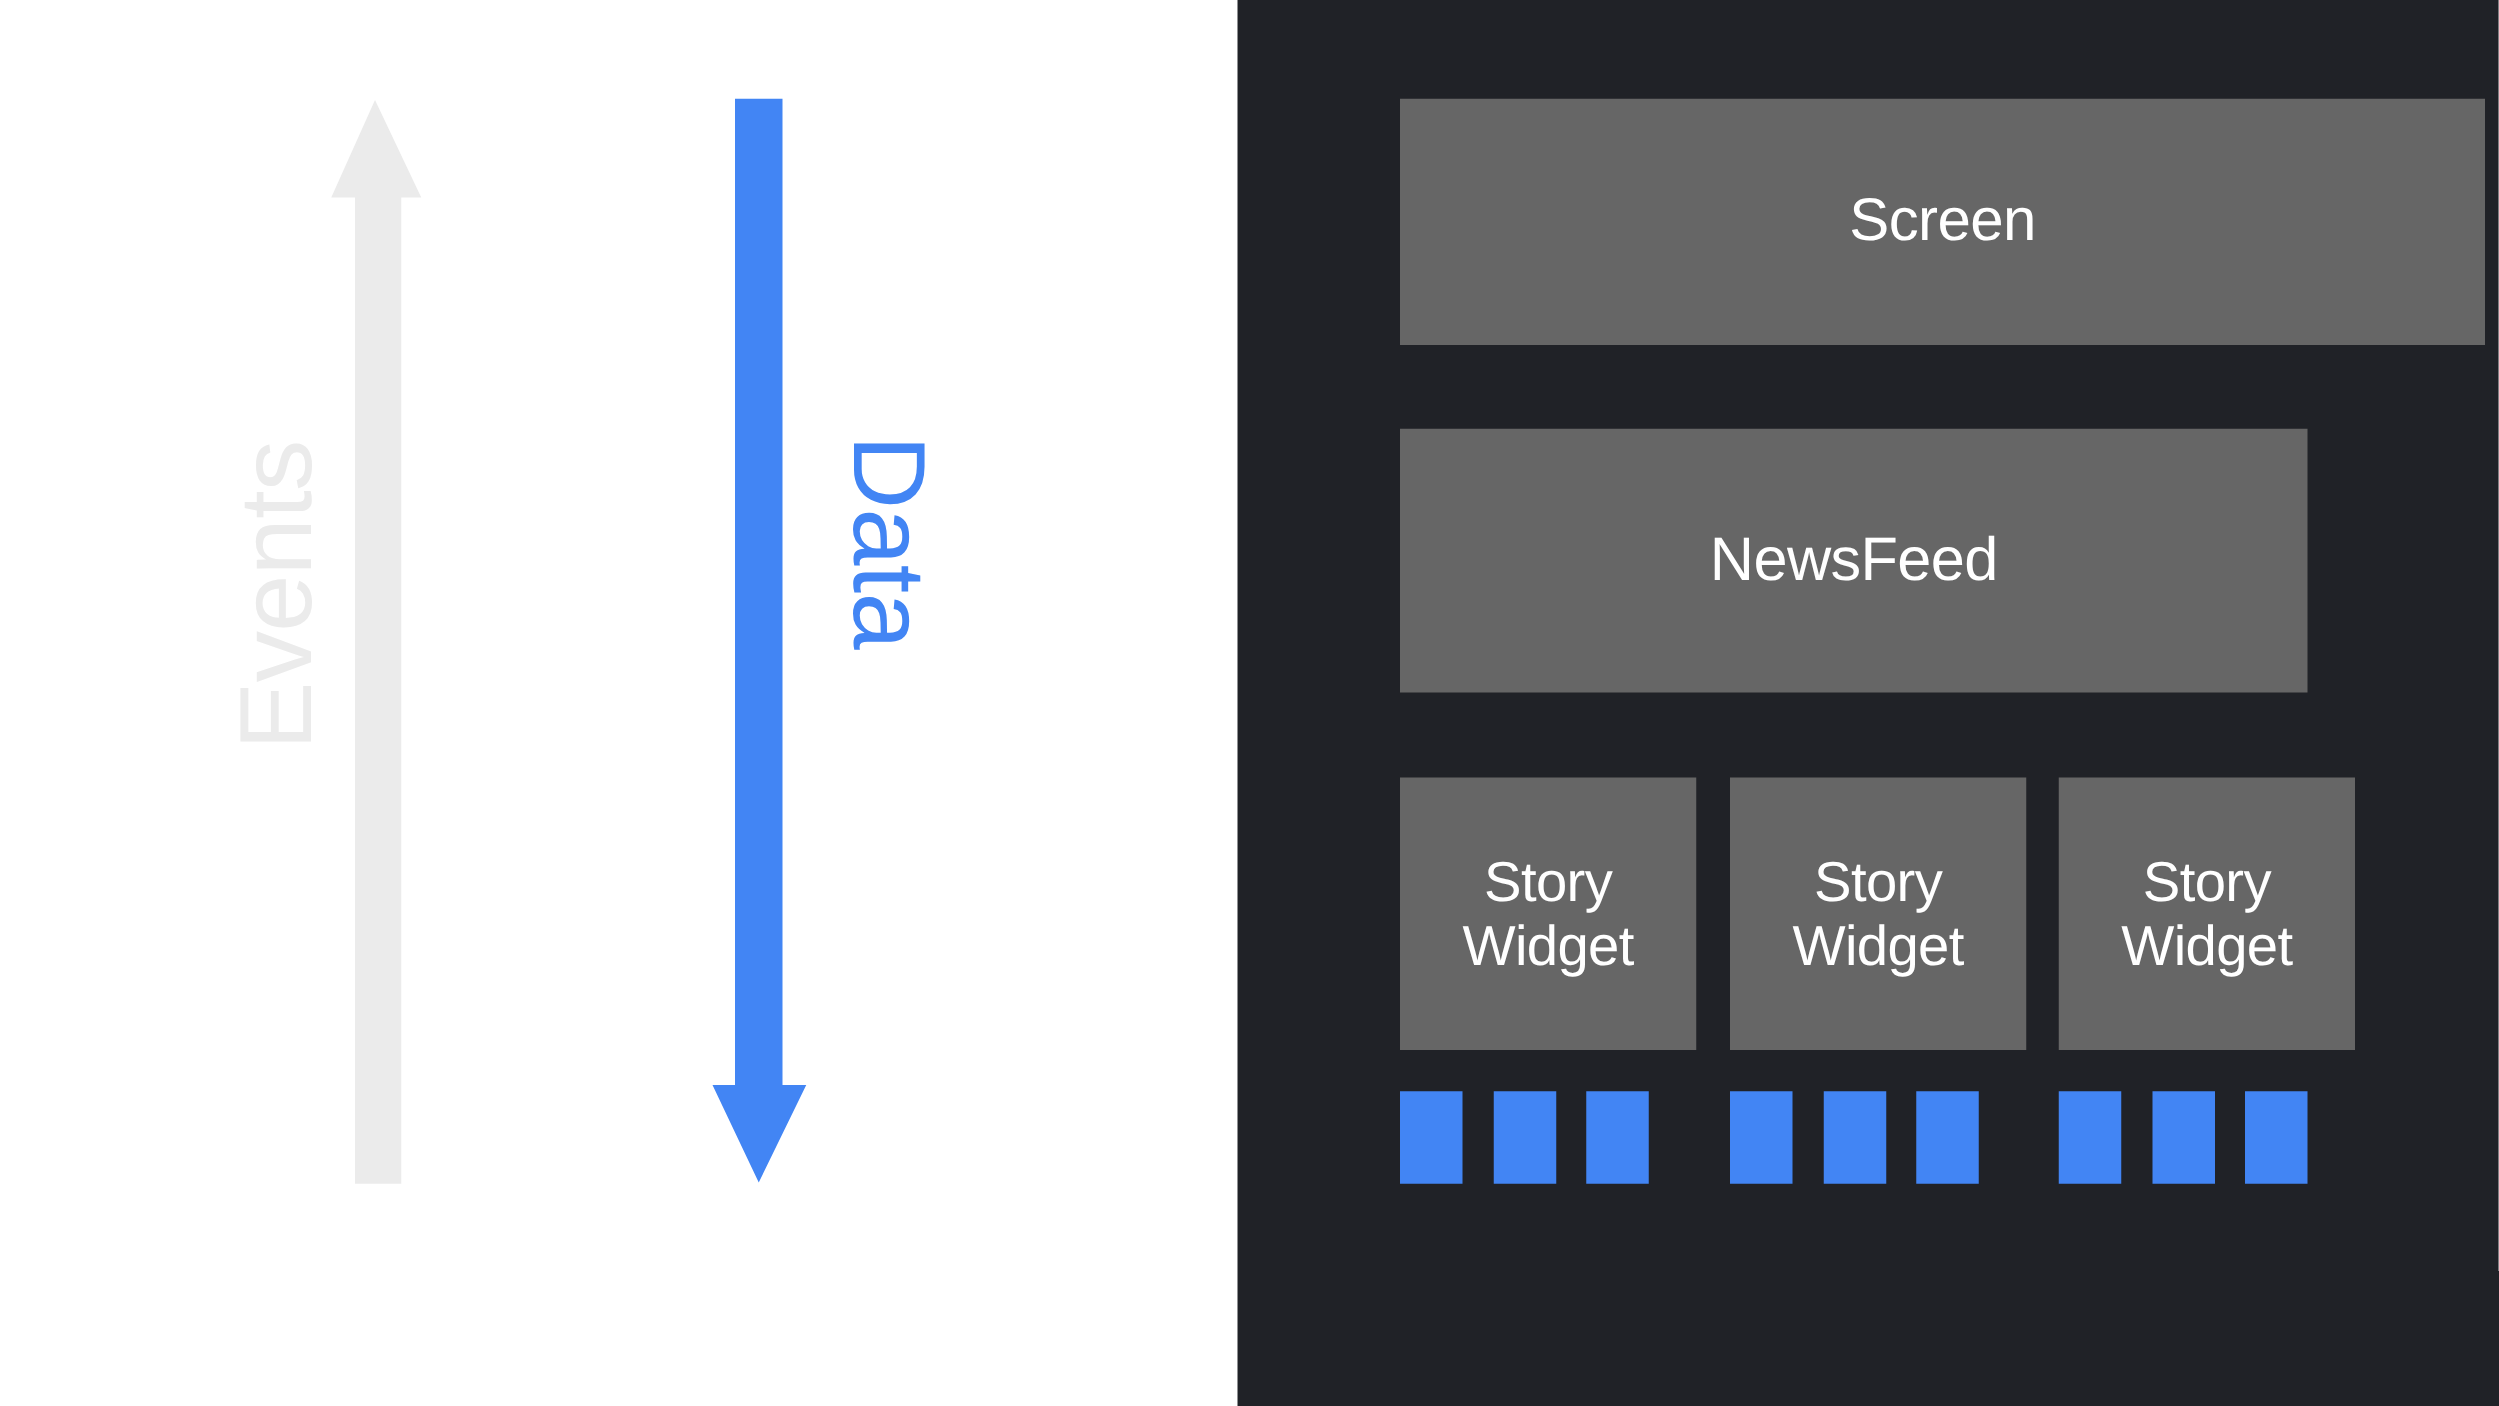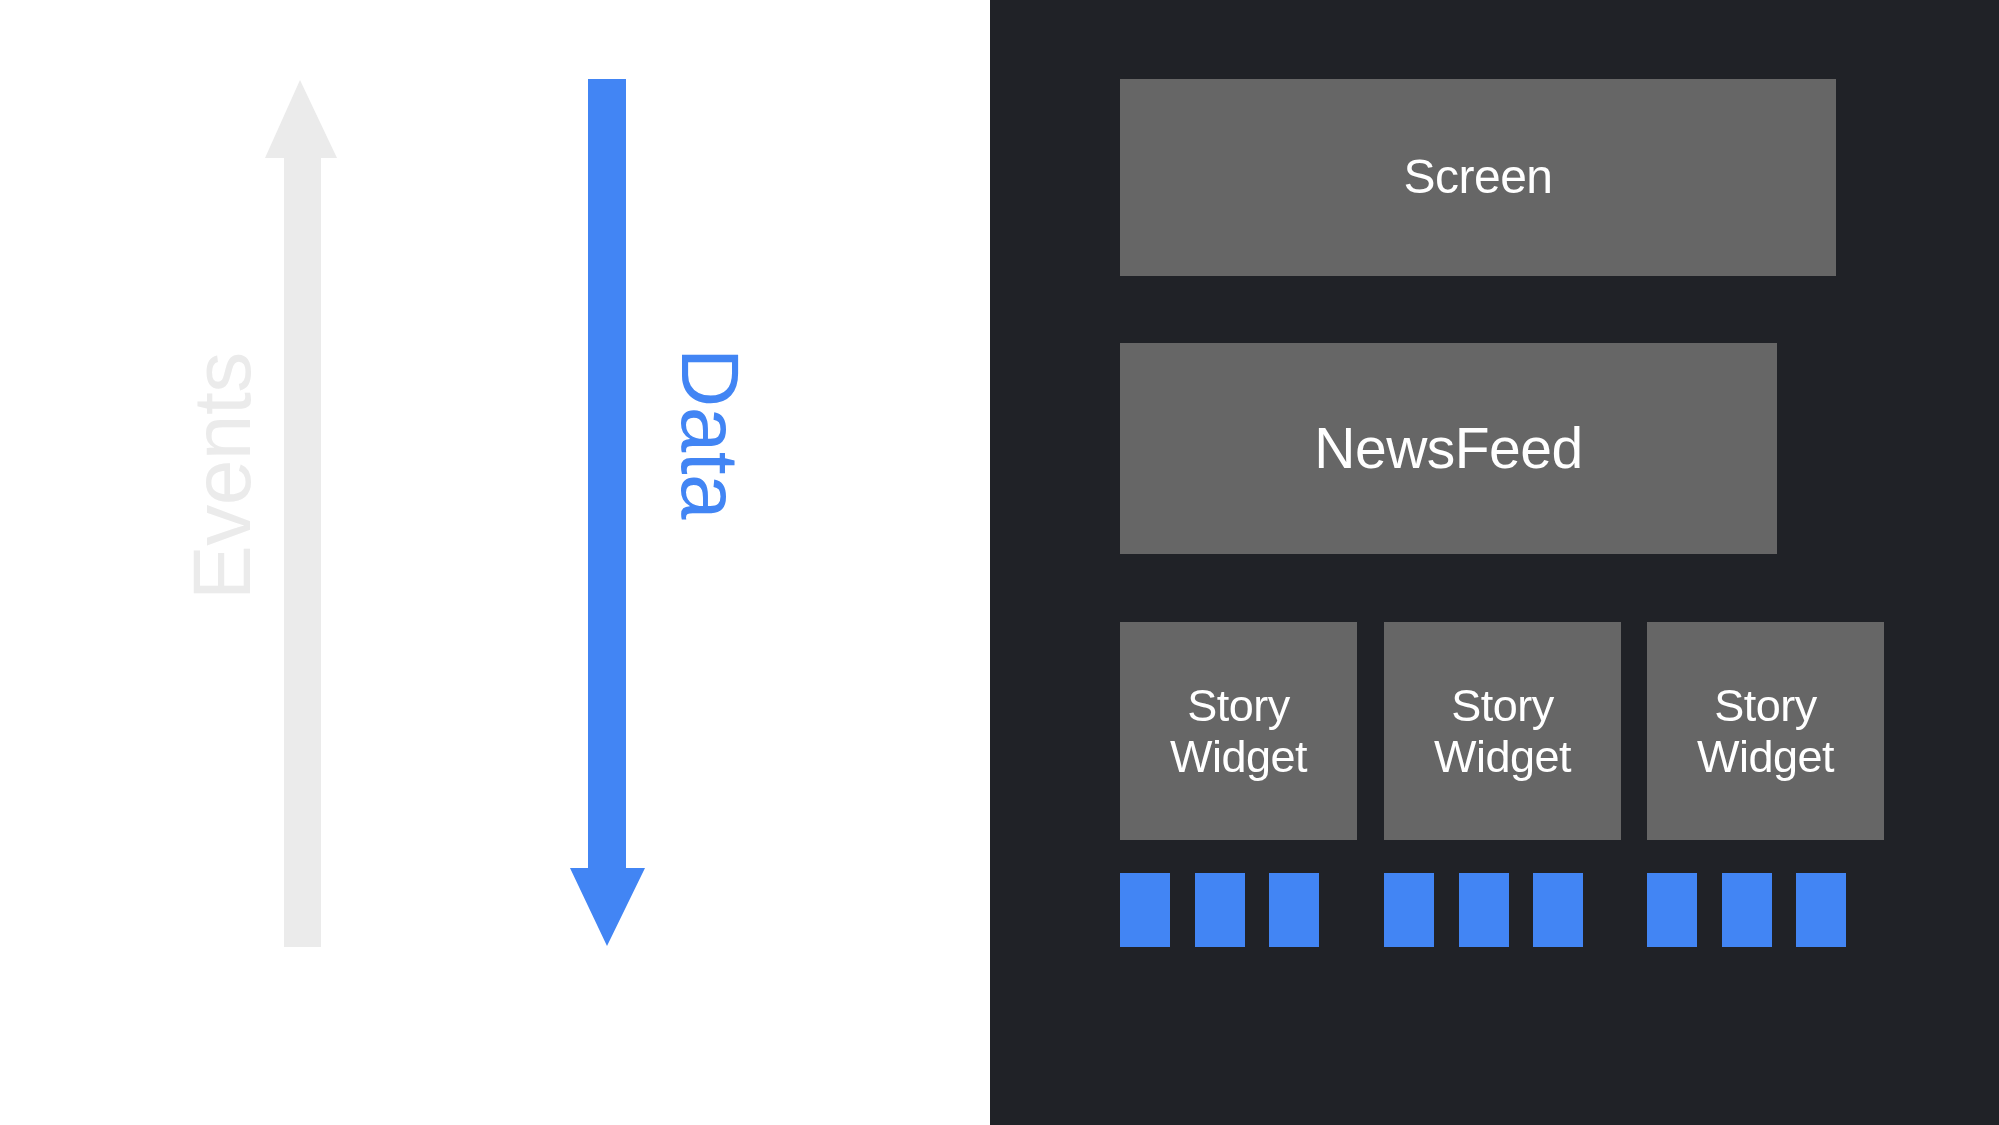--- a/index.html
+++ b/index.html
@@ -82,31 +82,31 @@
     text-align: center;
     font-family: "Liberation Sans", sans-serif;
     font-weight: 400;
     line-height: 1.13;
     letter-spacing: -0.5px;
   }
 
   .node-screen {
     left: 130px;
     top: 79px;
-    width: 716px;
+    width: 868px;
     height: 197px;
     font-size: 48px;
   }
 
   .node-newsfeed {
     left: 130px;
     top: 343px;
-    width: 657px;
+    width: 726px;
     height: 211px;
-    font-size: 57px;
+    font-size: 49px;
   }
 
   .widget-row {
     position: absolute;
     left: 130px;
     top: 622px;
     width: 726px;
     height: 325px;
   }
 

